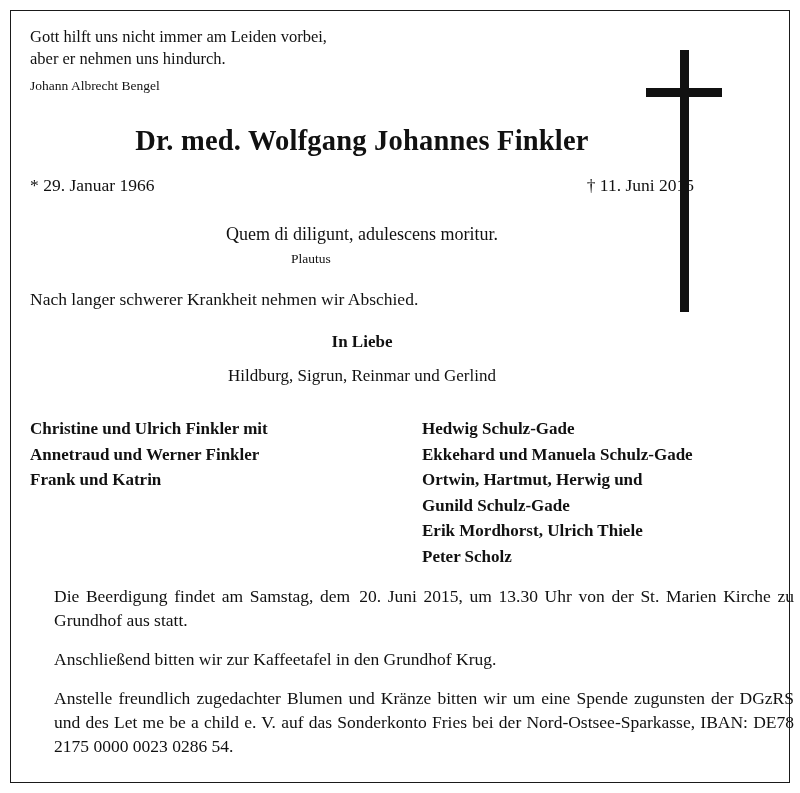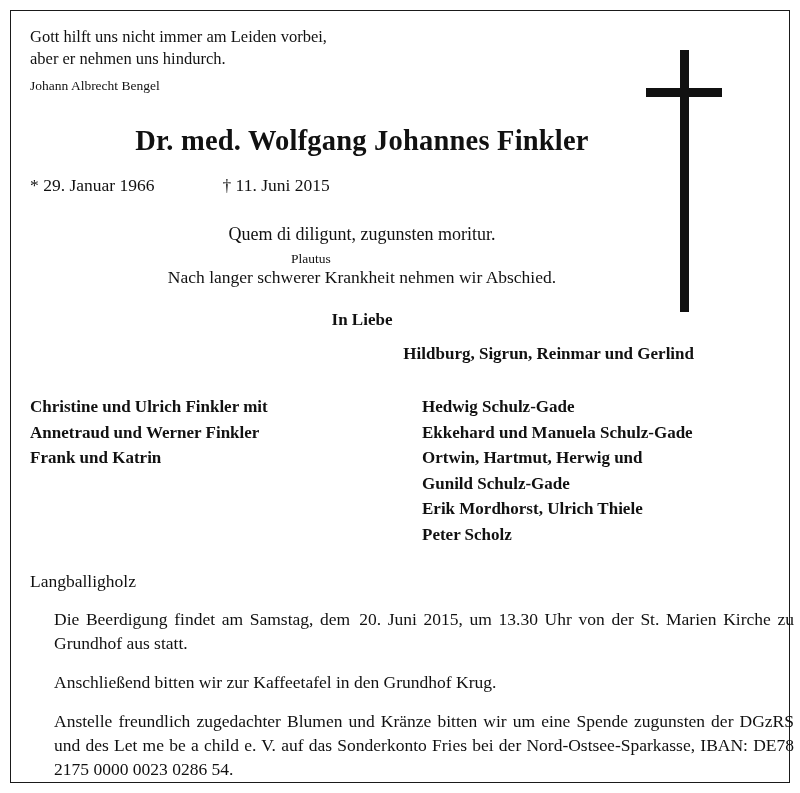--- a/index.html
+++ b/index.html
@@ -81,21 +81,21 @@
     font-weight: bold;
     font-size: 28.5px;
     letter-spacing: 0.2px;
     margin-top: 28px;
     padding-right: 80px;
   }
 
   
   .dates {
     display: flex;
-    justify-content: flex-start;
+    justify-content: space-between;
     gap: 68px;
     font-size: 17.5px;
     margin-top: 18px;
     padding-right: 80px;
   }
 
   
   .latin {
     text-align: center;
     font-size: 18px;
@@ -104,35 +104,35 @@
   }
   .latin-author {
     text-align: center;
     font-size: 13.5px;
     margin-top: 6px;
     padding-right: 182px;
   }
 
   
   .farewell {
-    text-align: center;
-    font-size: 17.5px;
+    font-size: 17.5px;
+    margin-top: 22px;
     padding-right: 80px;
   }
 
   .in-love {
     text-align: center;
     font-weight: bold;
     font-size: 17px;
     margin-top: 22px;
     padding-right: 80px;
   }
   .family-line {
-    text-align: right;
-    font-weight: bold;
+    text-align: center;
+    font-weight: normal;
     font-size: 17px;
     margin-top: 14px;
     padding-right: 80px;
   }
 
   
   .mourners {
     display: flex;
     margin-top: 30px;
   }
@@ -180,21 +180,21 @@
       <div class="quote-author">Johann Albrecht Bengel</div>
     </div>
 
     <div class="name">Dr. med. Wolfgang Johannes Finkler</div>
 
     <div class="dates">
       <span>* 29. Januar 1966</span>
       <span>† 11. Juni 2015</span>
     </div>
 
-    <div class="latin">Quem di diligunt, zugunsten moritur.</div>
+    <div class="latin">Quem di diligunt, adulescens moritur.</div>
     <div class="latin-author">Plautus</div>
 
     <div class="farewell">Nach langer schwerer Krankheit nehmen wir Abschied.</div>
 
     <div class="in-love">In Liebe</div>
     <div class="family-line">Hildburg, Sigrun, Reinmar und Gerlind</div>
 
     <div class="mourners">
       <div class="col-left">
         <div class="entry">Christine und Ulrich Finkler mit</div>
@@ -204,21 +204,20 @@
       <div class="col-right">
         <div class="entry">Hedwig Schulz-Gade</div>
         <div class="entry">Ekkehard und Manuela Schulz-Gade</div>
         <div class="entry">Ortwin, Hartmut, Herwig und</div>
         <div class="entry">Gunild Schulz-Gade</div>
         <div class="entry">Erik Mordhorst, Ulrich Thiele</div>
         <div class="entry">Peter Scholz</div>
       </div>
     </div>
 
-    <div class="place">Langballigholz</div>
 
     <div class="para">
       <span>Die Beerdigung findet am Samstag, dem</span><span class="gapword"></span><span>20. Juni 2015, um 13.30 Uhr von der</span>
       <span>St. Marien Kirche zu Grundhof aus statt.</span>
     </div>
 
     <div class="para">Anschließend bitten wir zur Kaffeetafel in den Grundhof Krug.</div>
 
     <div class="para justify-all">
       <span>Anstelle freundlich zugedachter Blumen und Kränze bitten wir um eine Spende</span>

